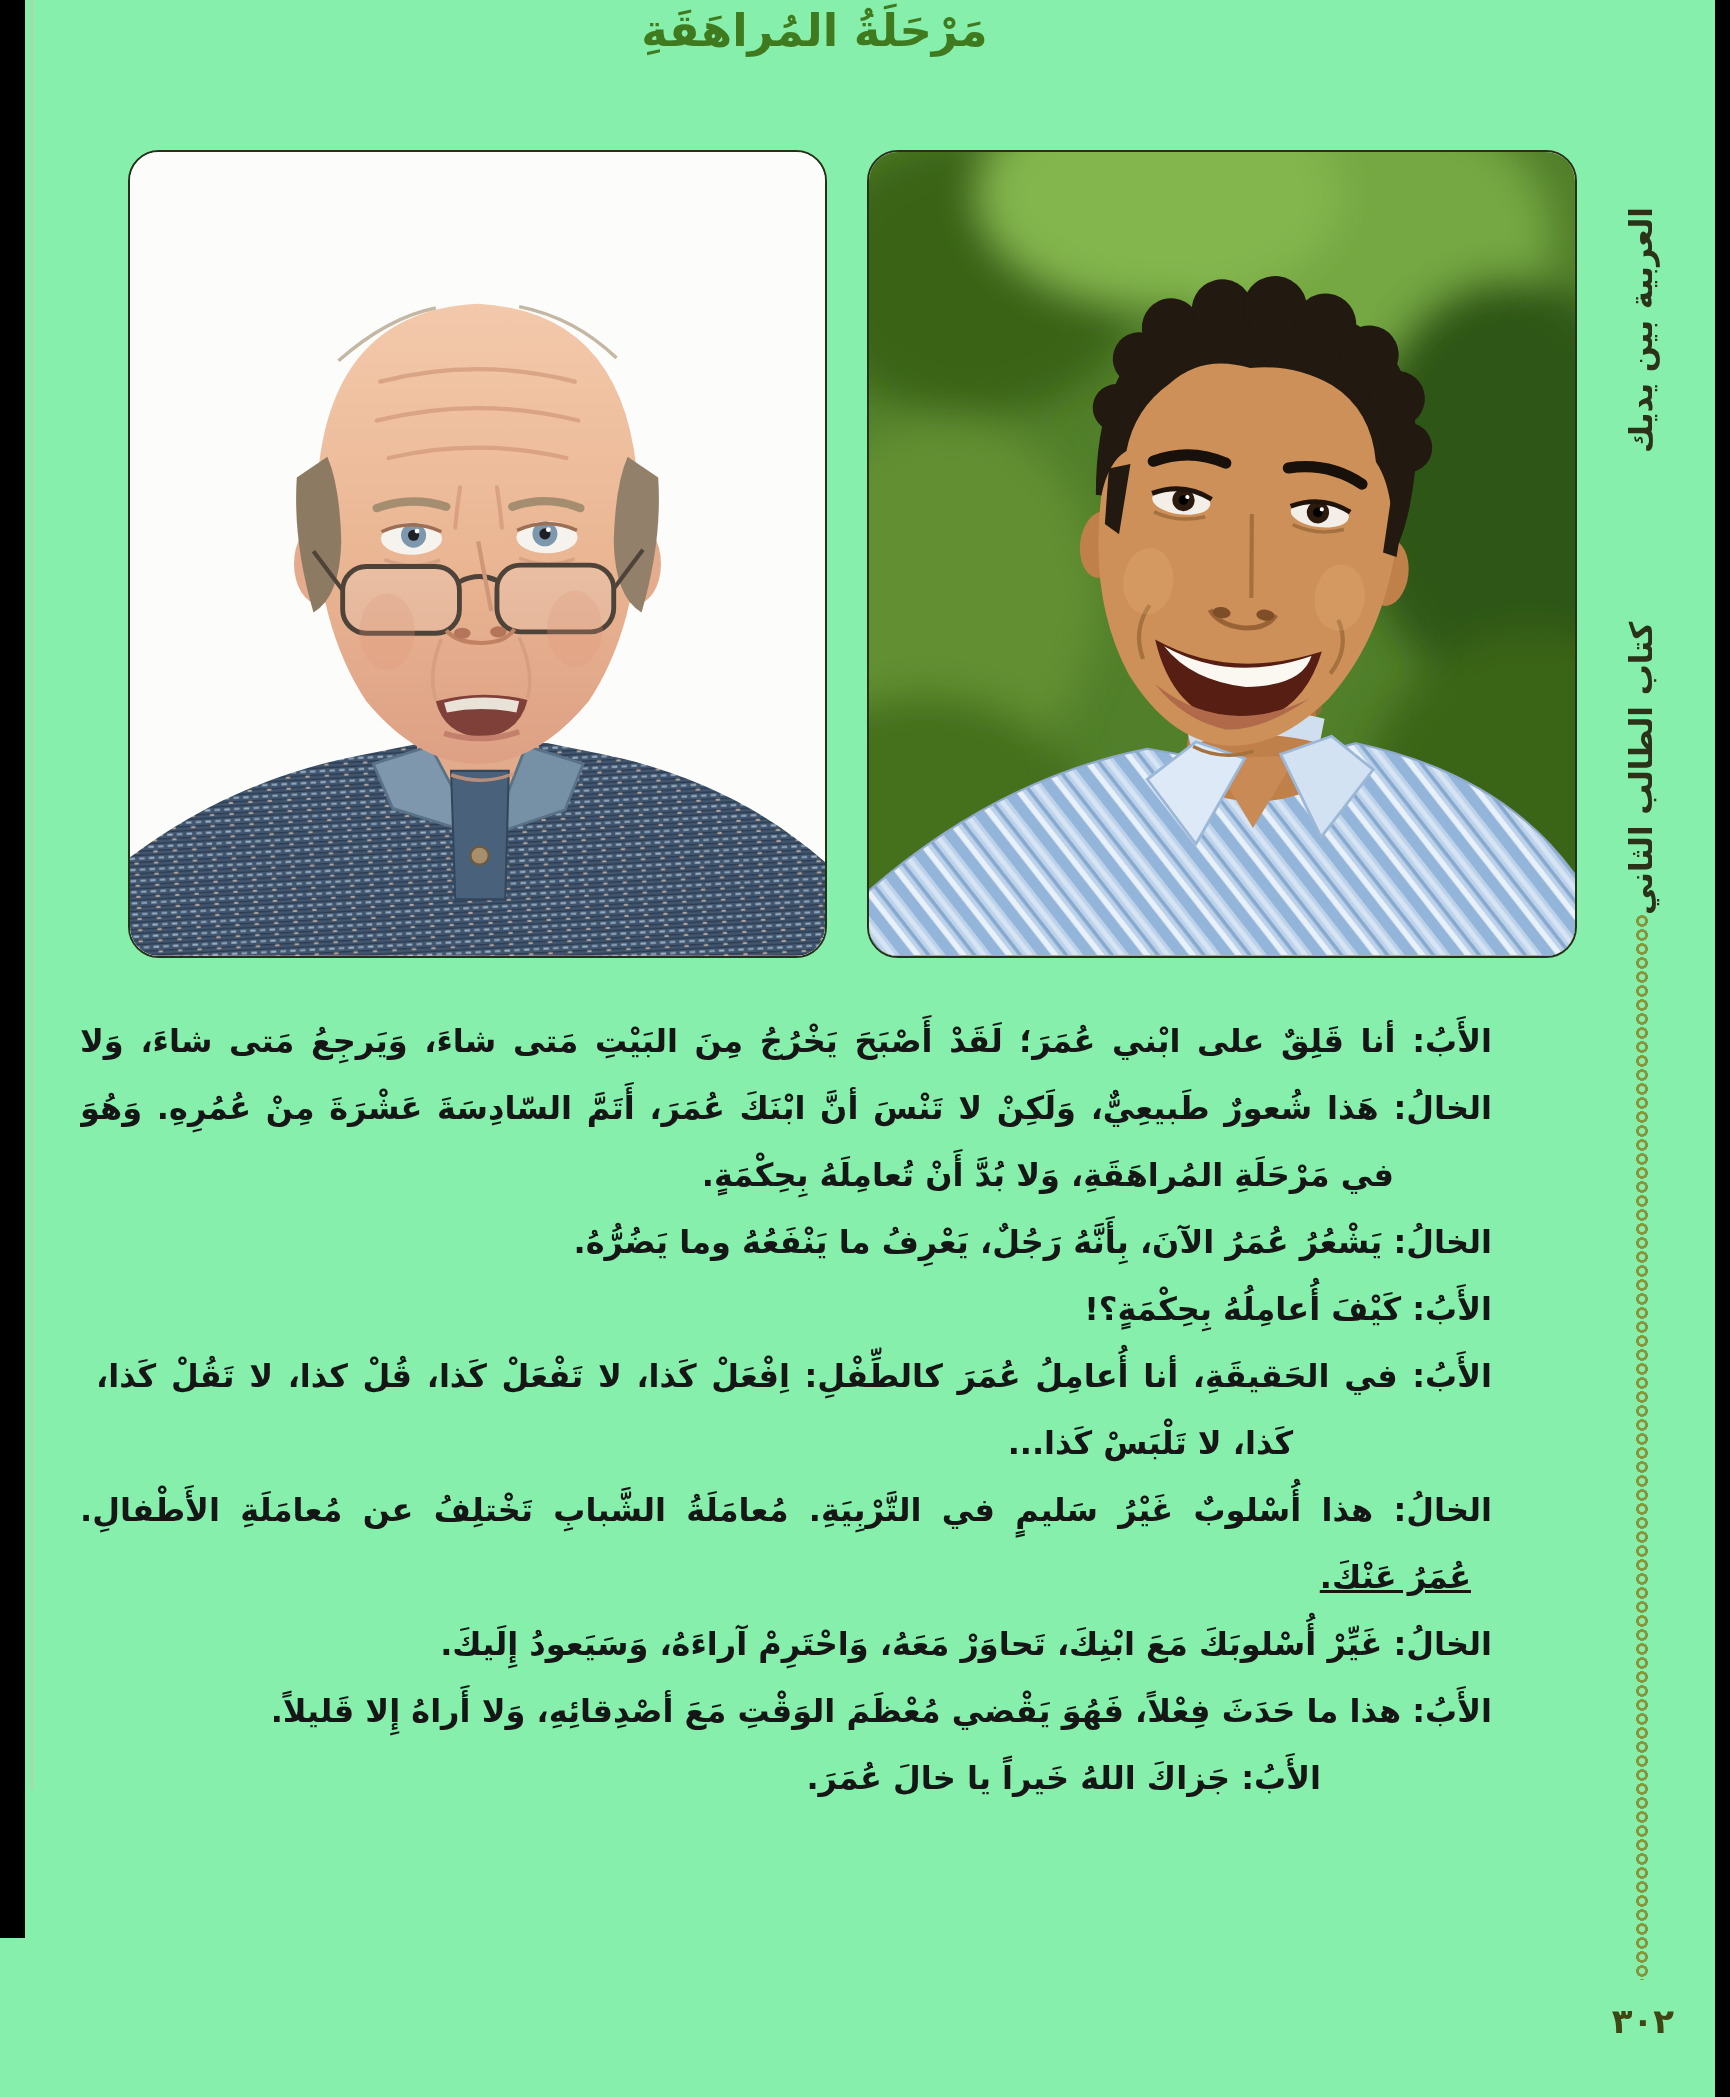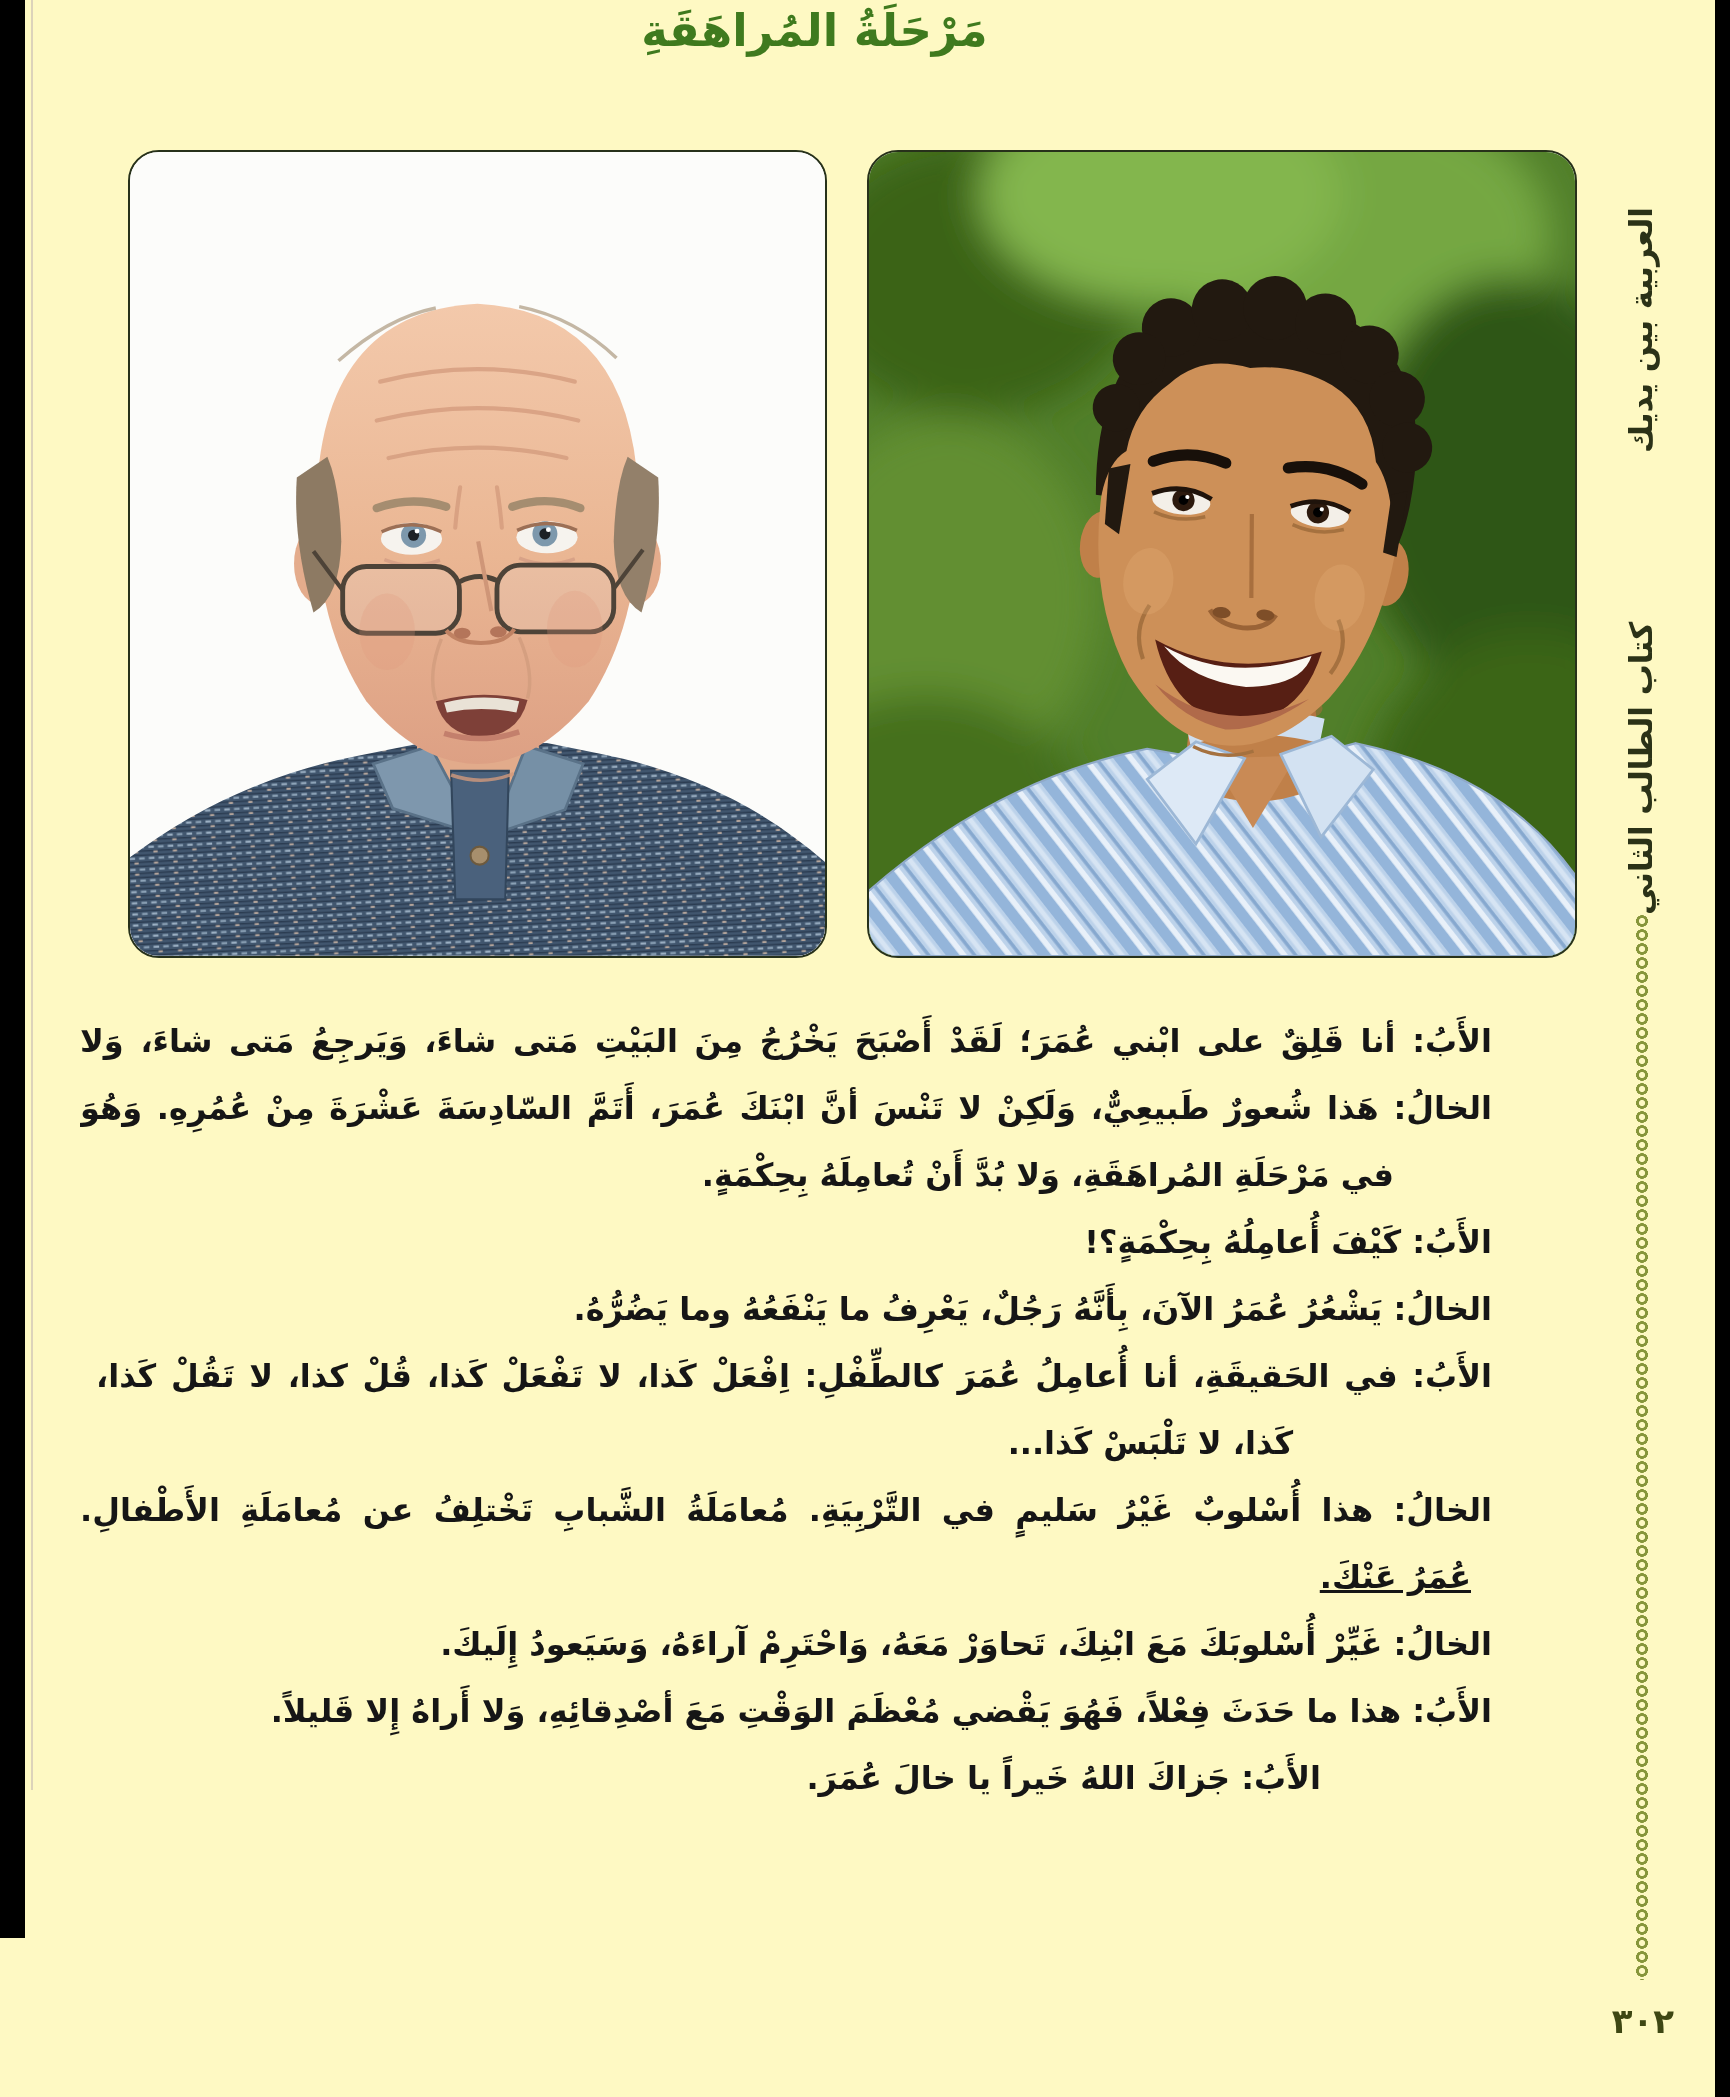--- a/index.html
+++ b/index.html
@@ -1,18 +1,18 @@
 <!DOCTYPE html>
 <html lang="ar" style="font-size:11.2px"><head>
 <meta charset="utf-8">
 <style>
   html,body { margin:0; padding:0; background:#777; }
   .page {
     position:relative; width:1730px; height:2097px;
-    background:#fef9c3; overflow:hidden;
+    background:#86efac; overflow:hidden;
     font-family:"DejaVu Sans", sans-serif;
   }
   .strip { position:absolute; background:#000; }
   .strip.left  { left:0; top:0; width:25px;  height:1938px; }
   .strip.right { left:1715px; top:0; width:15.4px; height:2097px; }
   .fold-line { position:absolute; left:31px; top:0; width:2.1px; height:1790px;
     background:#c9beb6; opacity:.65; }
   .title {
     position:absolute; left:0; top:4.2px; width:1629px;
     text-align:center; direction:rtl;
@@ -221,22 +221,22 @@
         <ellipse cx="412" cy="634" rx="36" ry="48" fill="#f5c08b" opacity="0.18"></ellipse>
         <ellipse cx="688" cy="624" rx="36" ry="48" fill="#f5c08b" opacity="0.18"></ellipse>
       </g>
     </svg>
   </div>
 
   <div class="dialogue">
       <div class="dline just" style="padding-right: 0px;">الأَبُ: أنا قَلِقٌ على ابْني عُمَرَ؛ لَقَدْ أَصْبَحَ يَخْرُجُ مِنَ البَيْتِ مَتى شاءَ، وَيَرجِعُ مَتى شاءَ، وَلا</div>
       <div class="dline just" style="padding-right: 0px;">الخالُ: هَذا شُعورٌ طَبيعِيٌّ، وَلَكِنْ لا تَنْسَ أنَّ ابْنَكَ عُمَرَ، أَتَمَّ السّادِسَةَ عَشْرَةَ مِنْ عُمُرِهِ. وَهُوَ الآنَ</div>
       <div class="dline" style="padding-right: 98px;">في مَرْحَلَةِ المُراهَقَةِ، وَلا بُدَّ أَنْ تُعامِلَهُ بِحِكْمَةٍ.</div>
+      <div class="dline" style="padding-right: 0px;">الخالُ: يَشْعُرُ عُمَرُ الآنَ، بِأَنَّهُ رَجُلٌ، يَعْرِفُ ما يَنْفَعُهُ وما يَضُرُّهُ.</div>
       <div class="dline" style="padding-right: 0px;">الأَبُ: كَيْفَ أُعامِلُهُ بِحِكْمَةٍ؟!</div>
-      <div class="dline" style="padding-right: 0px;">الخالُ: يَشْعُرُ عُمَرُ الآنَ، بِأَنَّهُ رَجُلٌ، يَعْرِفُ ما يَنْفَعُهُ وما يَضُرُّهُ.</div>
       <div class="dline just" style="padding-right: 0px; margin-left: 16px;">الأَبُ: في الحَقيقَةِ، أنا أُعامِلُ عُمَرَ كالطِّفْلِ: اِفْعَلْ كَذا، لا تَفْعَلْ كَذا، قُلْ كذا، لا تَقُلْ كَذا، اِلْبَسْ</div>
       <div class="dline" style="padding-right: 199px;">كَذا، لا تَلْبَسْ كَذا...</div>
       <div class="dline just" style="padding-right: 0px;">الخالُ: هذا أُسْلوبٌ غَيْرُ سَليمٍ في التَّرْبِيَةِ. مُعامَلَةُ الشَّبابِ تَخْتلِفُ عن مُعامَلَةِ الأَطْفالِ. سَيَبْتَعِدُ</div>
       <div class="dline" style="padding-right: 21px; text-decoration: underline;">عُمَرُ عَنْكَ.</div>
       <div class="dline" style="padding-right: 0px;">الخالُ: غَيِّرْ أُسْلوبَكَ مَعَ ابْنِكَ، تَحاوَرْ مَعَهُ، وَاحْتَرِمْ آراءَهُ، وَسَيَعودُ إِلَيكَ.</div>
       <div class="dline" style="padding-right: 0px;">الأَبُ: هذا ما حَدَثَ فِعْلاً، فَهُوَ يَقْضي مُعْظَمَ الوَقْتِ مَعَ أصْدِقائِهِ، وَلا أَراهُ إِلا قَليلاً.</div>
       <div class="dline" style="padding-right: 171px;">الأَبُ: جَزاكَ اللهُ خَيراً يا خالَ عُمَرَ.</div>
     </div>
 
   <div class="sidebar">

